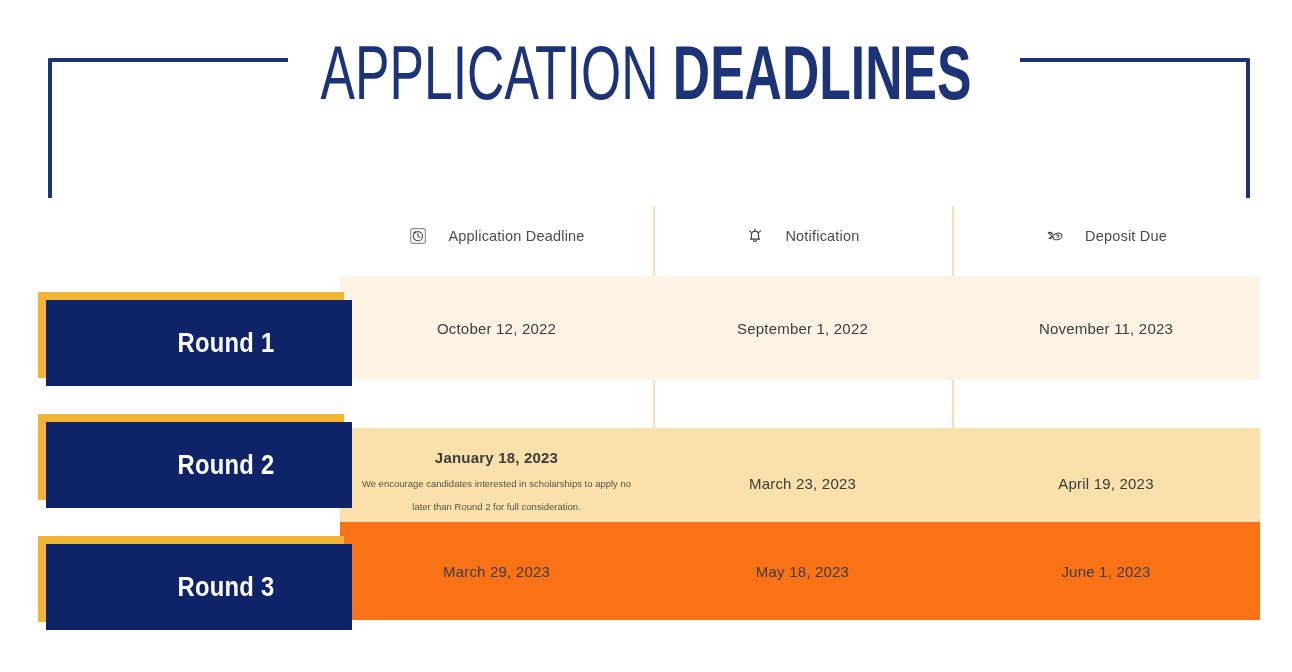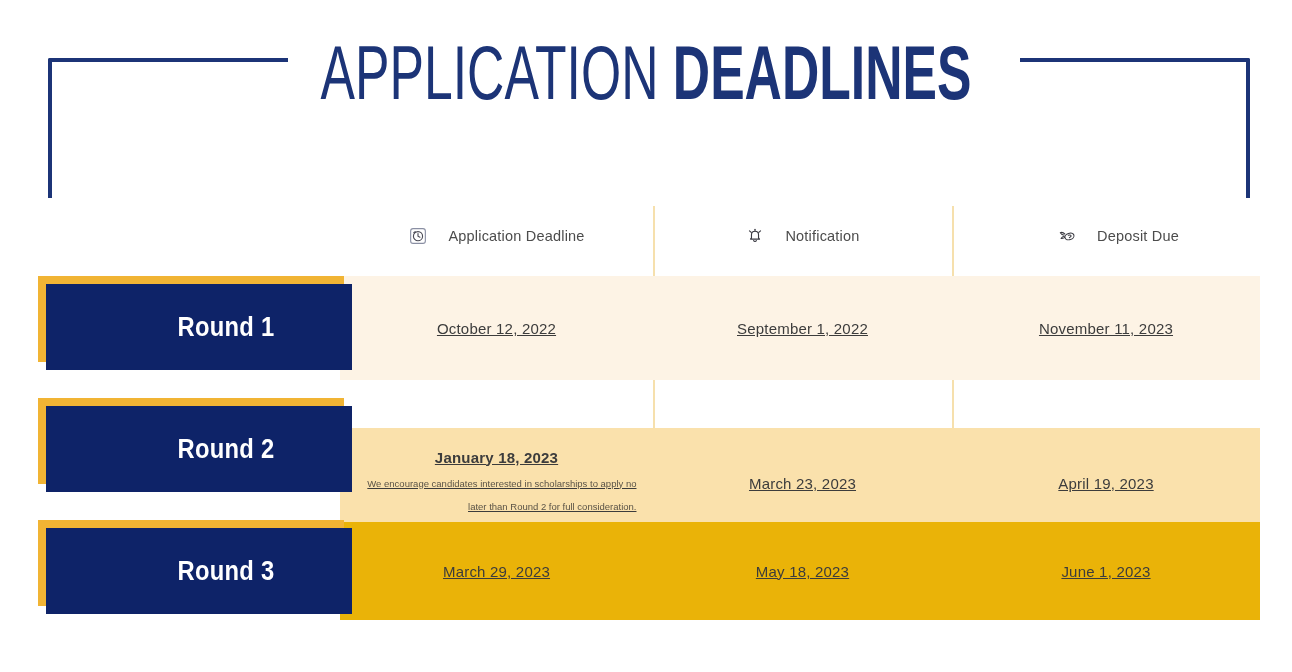--- a/index.html
+++ b/index.html
@@ -88,21 +88,21 @@
     display: flex;
     align-items: center;
     justify-content: center;
     gap: 20px;
     color: #4c4c4c;
     font-size: 14.5px;
     letter-spacing: 0.2px;
   }
   .col-head .cell:nth-child(1) { flex: 0 0 313px; }
   .col-head .cell:nth-child(2) { flex: 0 0 299px; }
-  .col-head .cell:nth-child(3) { flex: 0 0 308px; padding-left: 12px; }
+  .col-head .cell:nth-child(3) { flex: 0 0 308px; }
   .hicon {
     display: inline-flex;
     width: 20px;
     height: 20px;
     align-items: center;
     justify-content: center;
     flex: 0 0 20px;
   }
   .hicon svg { display: block; }
 
@@ -119,31 +119,30 @@
 
   
   .row {
     position: absolute;
     left: 340px;
     width: 920px;
     display: flex;
   }
   .row-1 { top: 76px;  height: 104px; background: #fdf3e5; }
   .row-2 { top: 196px; height: 110px; background: #fae1ac; margin-top: 32px; }
-  .row-3 { top: 322px; height: 98px;  background: #eab308; }
+  .row-3 { top: 322px; height: 98px;  background: #f97316; }
 
   .row .cell {
     display: flex;
     flex-direction: column;
     align-items: center;
     justify-content: center;
-    text-align: right;
+    text-align: center;
     color: #3c3c3c;
     font-size: 15px;
-    text-decoration: underline;
   }
   .row .cell:nth-child(1) { flex: 0 0 313px; }
   .row .cell:nth-child(2) { flex: 0 0 299px; }
   .row .cell:nth-child(3) { flex: 0 0 308px; }
 
   .cell .date {
     letter-spacing: 0.2px;
   }
   .cell .date.strong {
     font-weight: 700;
@@ -155,20 +154,21 @@
     color: #5a5346;
     max-width: 280px;
   }
 
   
   .round {
     position: absolute;
     left: 46px;
     width: 306px;
     height: 86px;
+    margin-top: 16px;
   }
   .round .shadow {
     position: absolute;
     left: -8px;
     top: -8px;
     width: 306px;
     height: 86px;
     background: #f1b434;
   }
   .round .plate {

